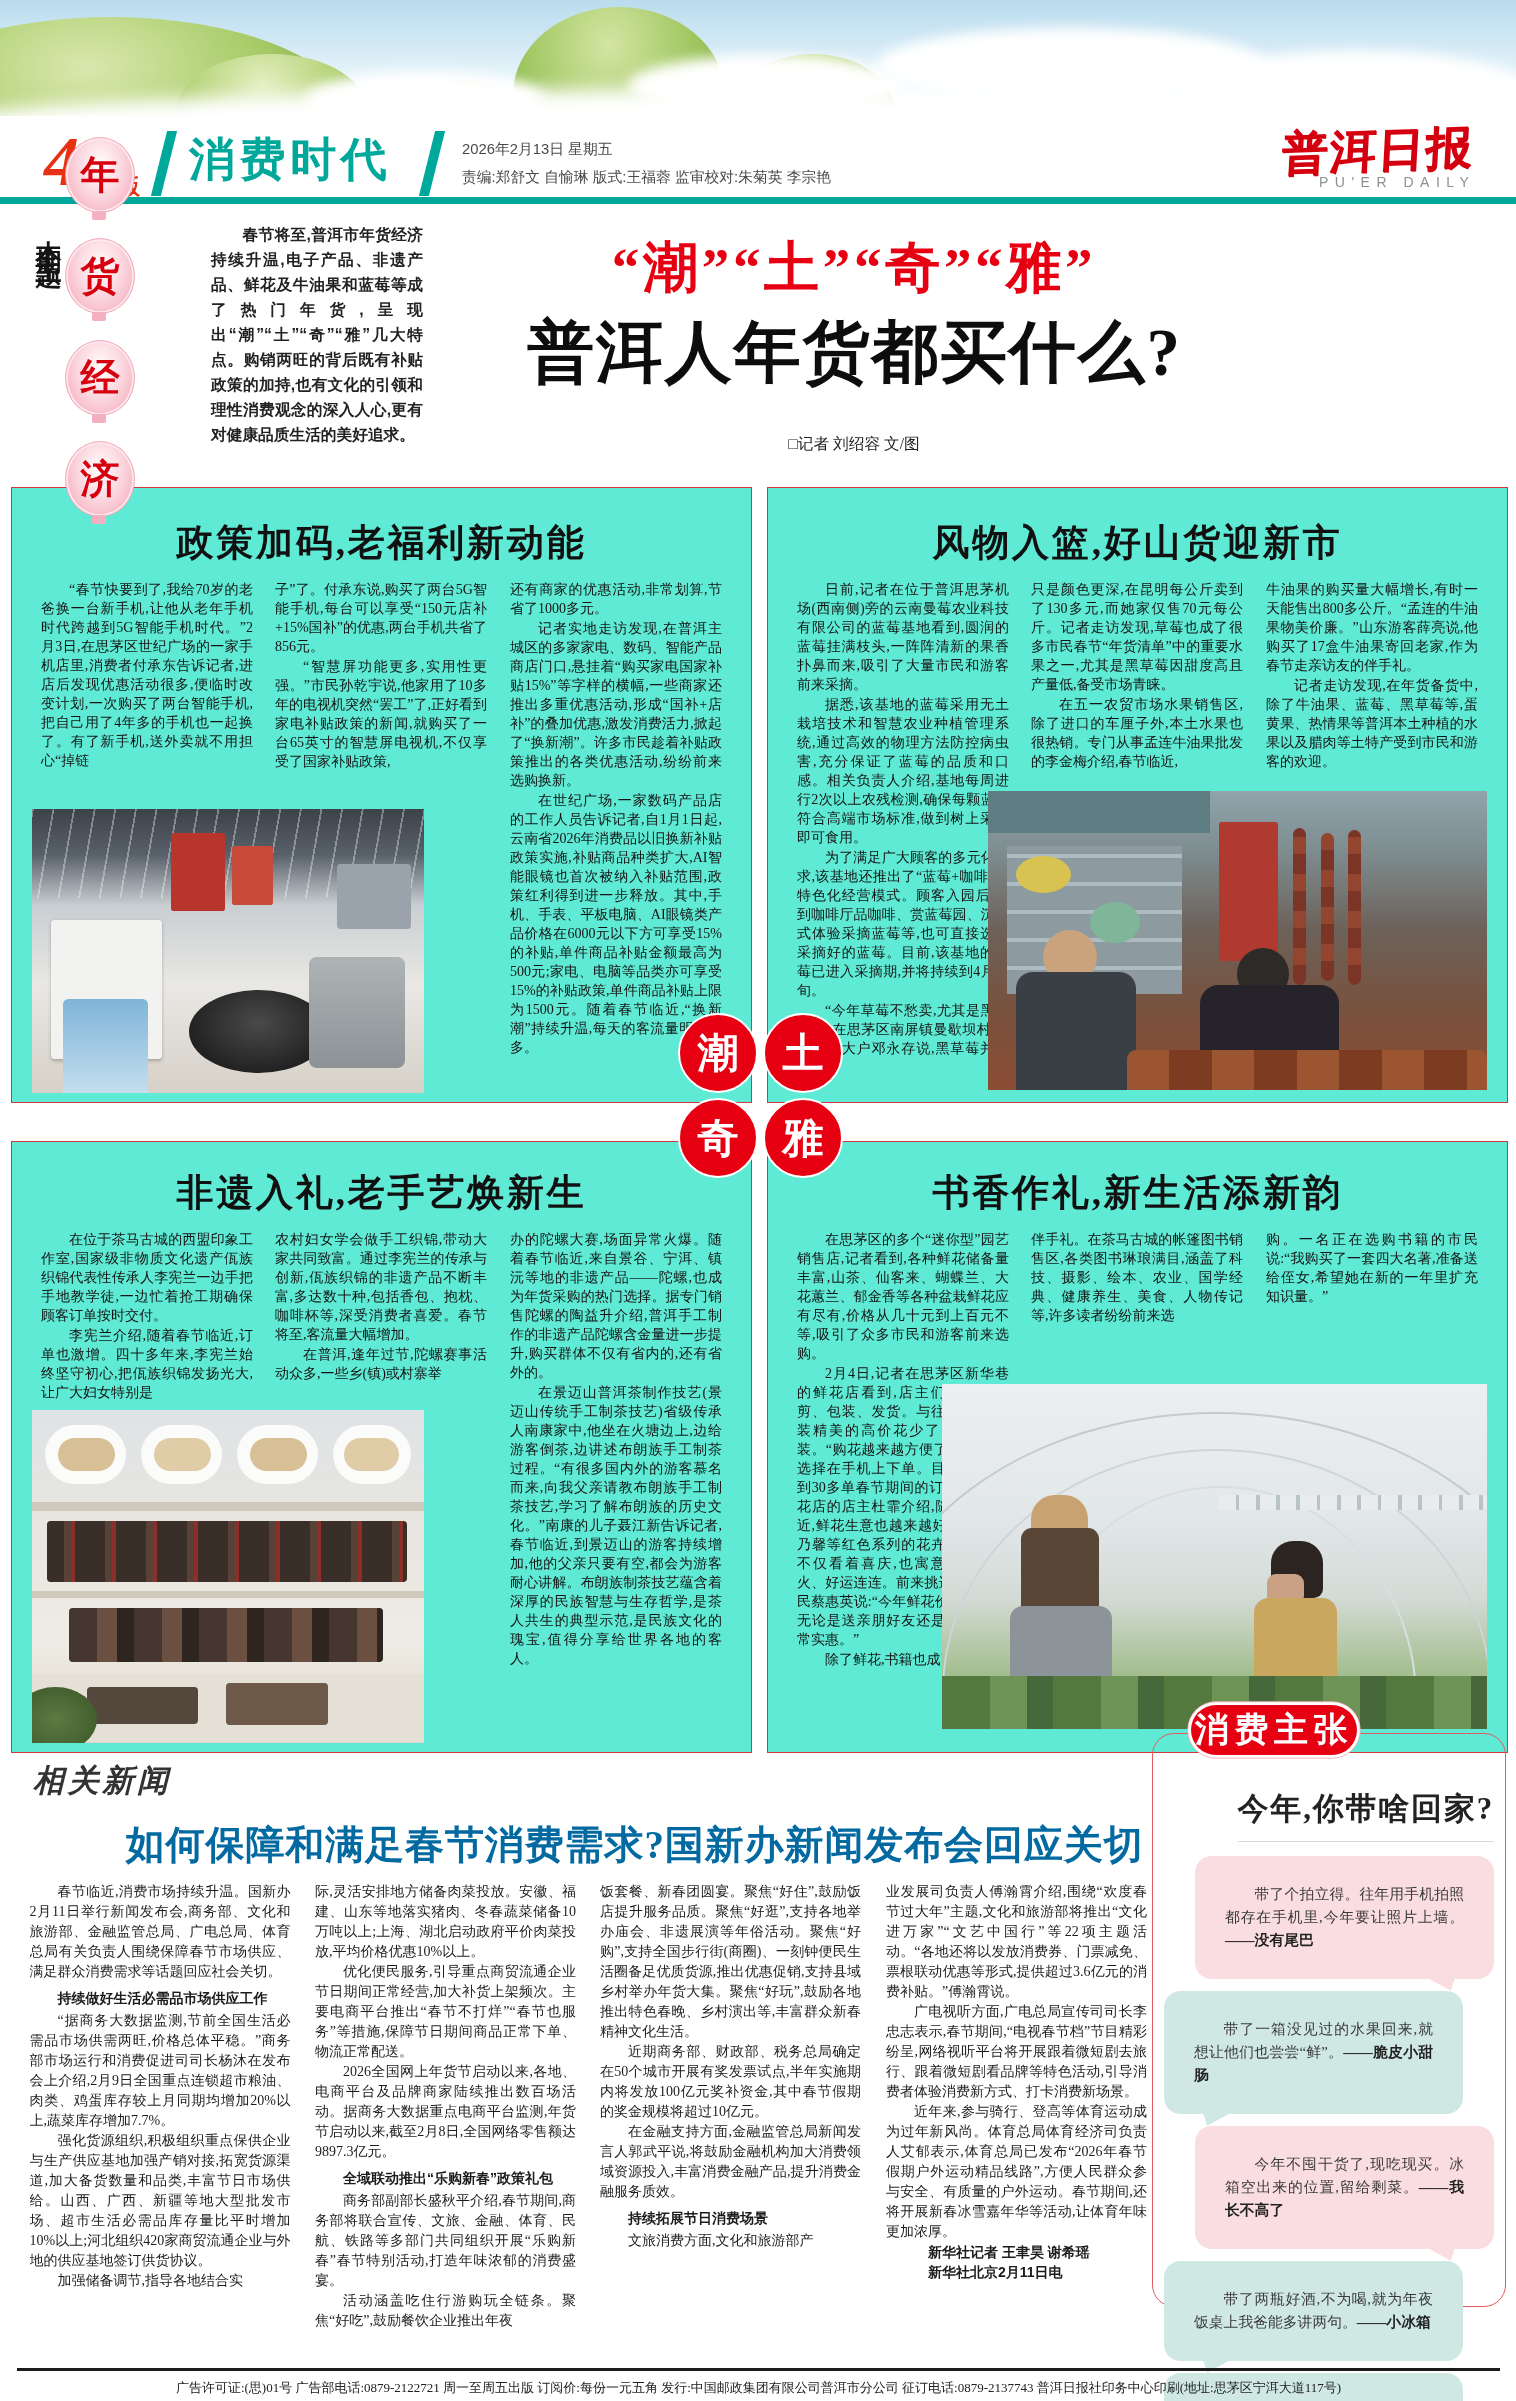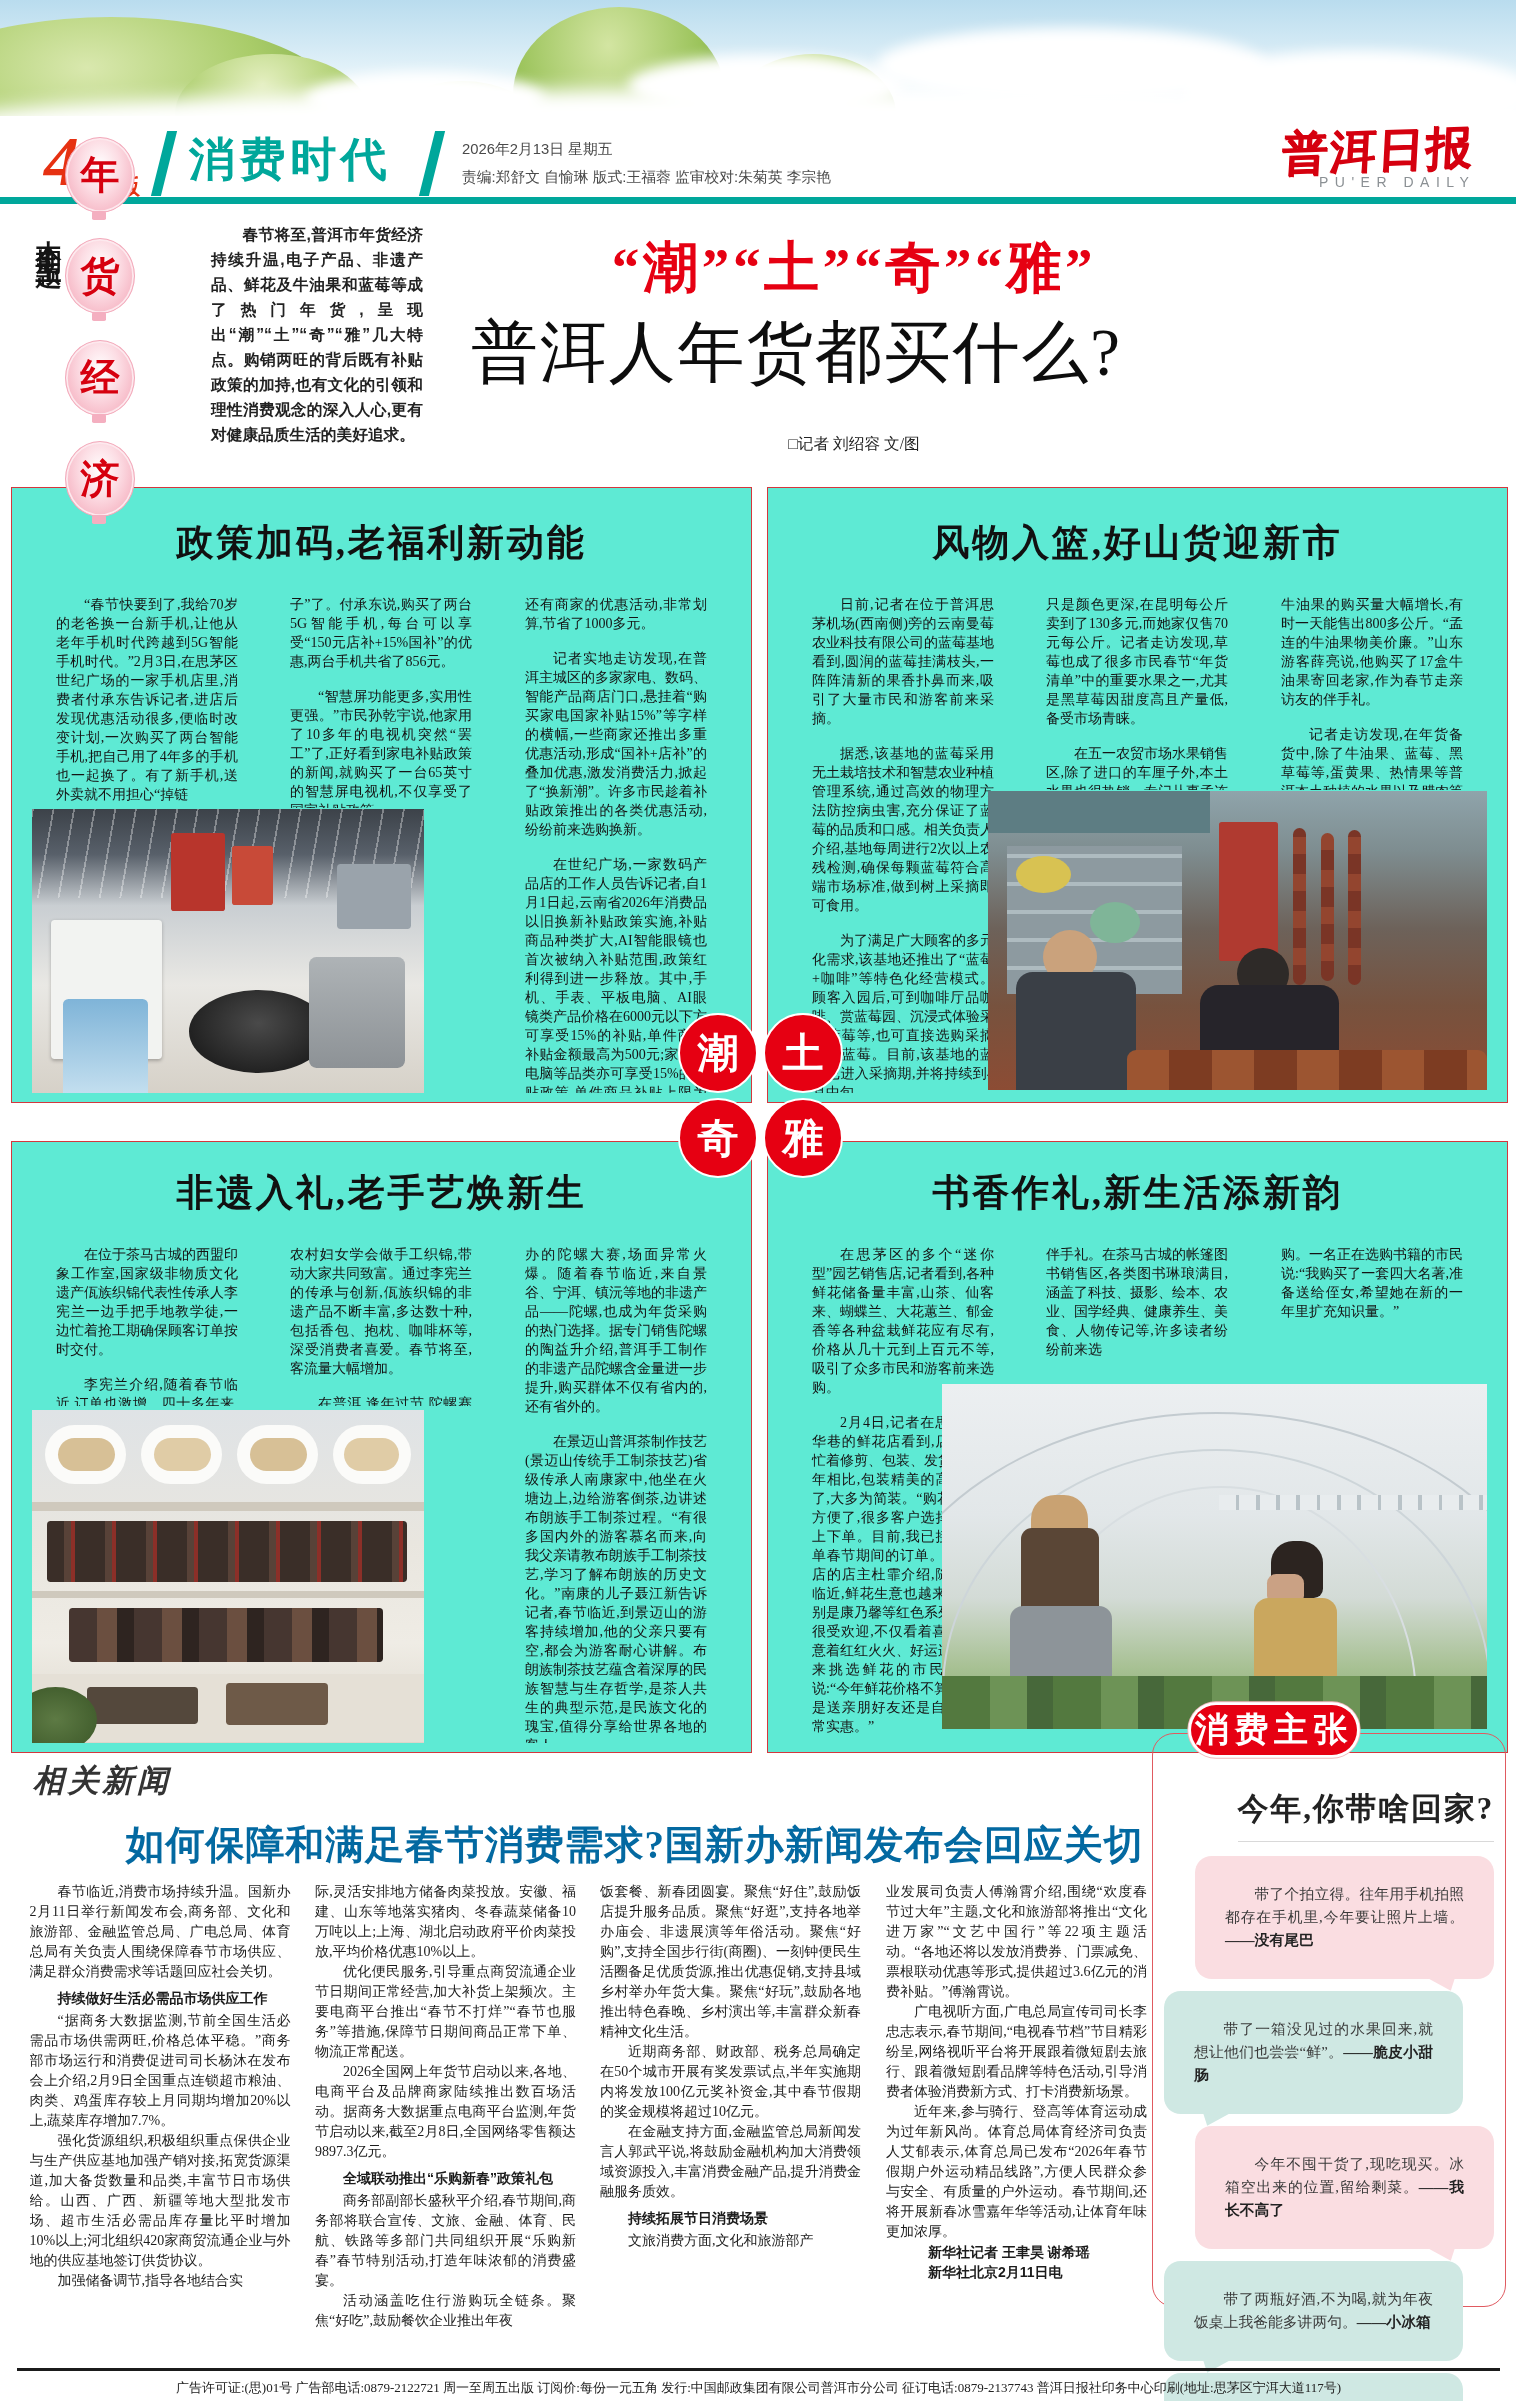--- a/index.html
+++ b/index.html
@@ -34,28 +34,28 @@
       background:radial-gradient(ellipse at 50% 38%,#ffffff 0%,#fcdde4 40%,#f7bcc9 72%,#f09fb2 100%);
       border:0.9px solid #f2a9ba;box-shadow:0 0 0 1.8px #fde9ee inset;}
   .lantern .body span{font-size:39px;font-weight:bold;color:#d6000f;}
   .lantern .cap{width:14.8px;height:8.3px;margin:-1.8px auto 0;background:#f4afc0;border-radius:1.8px;}
   .intro-text{left:211px;top:222px;width:212px;font-size:15.7px;line-height:25px;text-align:justify;
       font-family:"Liberation Sans","DejaVu Sans",sans-serif;font-weight:600;color:#222;}
   .intro-text p{margin:0;text-indent:2em;}
 
   
   .kicker{left:503px;top:231px;width:702px;text-align:center;font-size:55px;font-weight:900;color:#e60012;letter-spacing:3.7px;}
-  .main-title{left:471px;top:307px;width:767px;font-size:67px;font-weight:400;color:#0d0d0d;letter-spacing:1.8px;}
+  .main-title{left:471px;top:307px;width:767px;text-align:center;font-size:67px;font-weight:700;color:#0d0d0d;letter-spacing:1.8px;}
   .main-byline{left:503px;top:434px;width:702px;text-align:center;font-size:15.7px;color:#222;}
 
   
   .abox{position:absolute;border:1.8px solid #d4373d;background:#5eead4;}
   .abox h2{position:absolute;left:0;width:100%;text-align:center;margin:0;font-size:37px;font-weight:900;letter-spacing:2.8px;color:#111;}
   .col{position:absolute;width:214px;overflow:hidden;font-size:14px;line-height:19px;text-align:justify;}
-  .col p{margin:16px;text-indent:2em;}
+  .col p{margin:1px;text-indent:2em;}
   .col p.cont{text-indent:0;}
   .photo{position:absolute;overflow:hidden;background:#ccc;}
   .ph{position:absolute;}
 
   
   .stamp{position:absolute;width:76px;height:76px;border-radius:50%;background:#e60012;border:2.8px solid #fff;
          color:#fff;display:flex;align-items:center;justify-content:center;font-size:41px;font-weight:bold;z-index:20;}
 
   
   .rel-label{left:33px;top:1760px;font-size:31px;font-weight:bold;font-style:italic;letter-spacing:3.7px;color:#333;}

